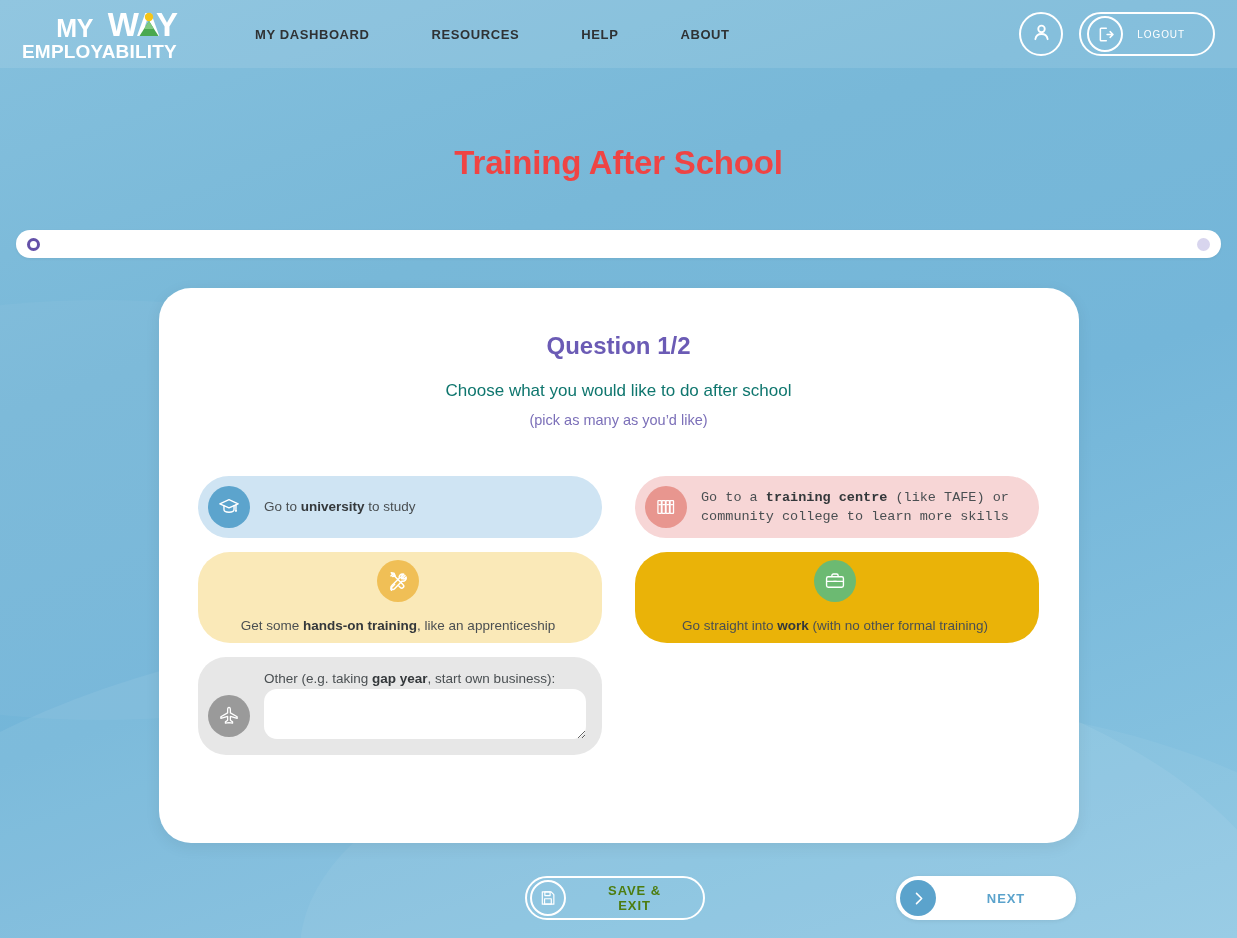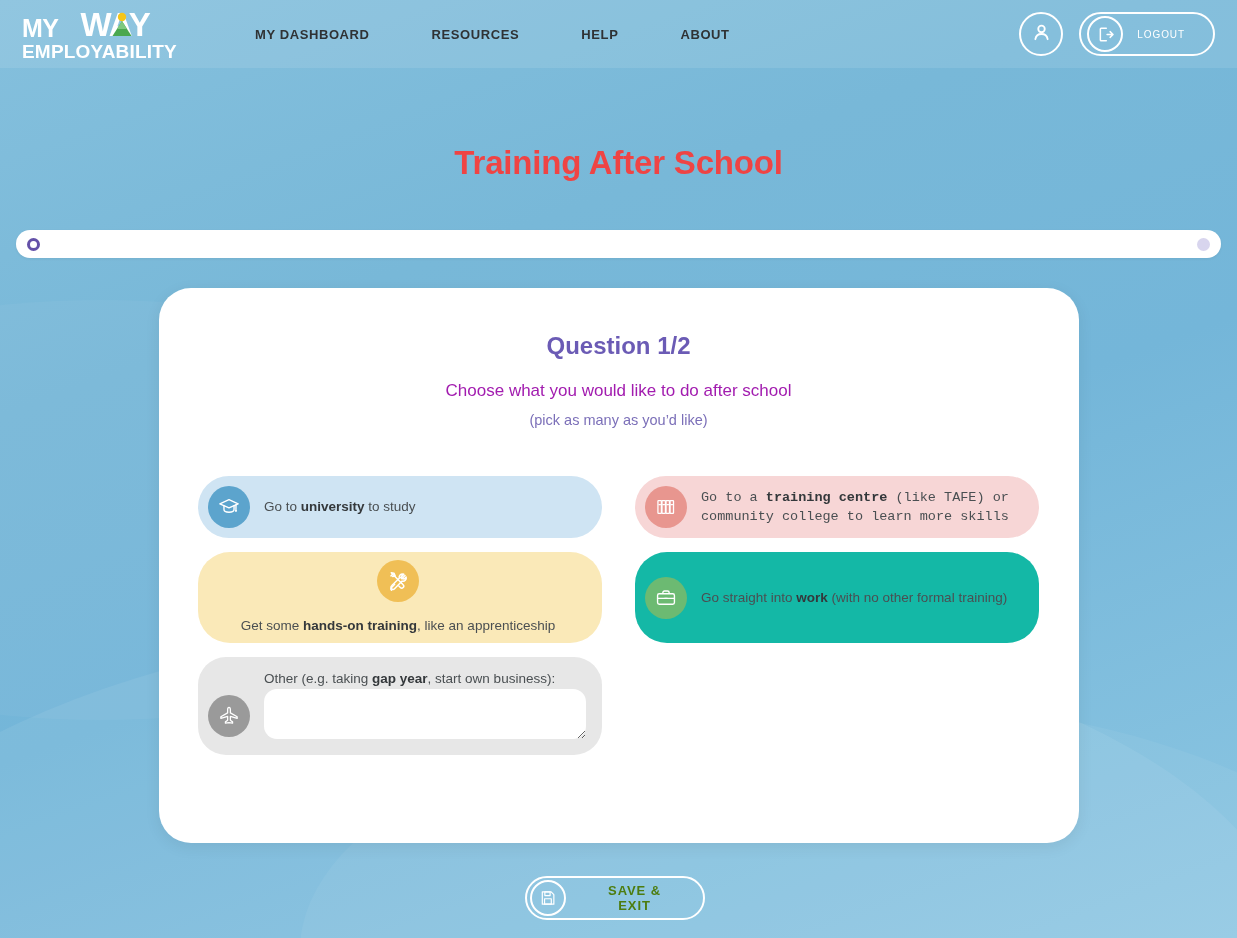--- a/index.html
+++ b/index.html
@@ -41,21 +41,22 @@
   .logo {
     width: 155px;
     flex: 0 0 auto;
     color: #ffffff;
     line-height: 1;
     user-select: none;
   }
   .logo-row1 {
     display: flex;
     align-items: flex-end;
-    gap: 22px;
+    gap: 15px;
+    justify-content: flex-end;
   }
   .logo-my {
     font-size: 25px;
     font-weight: bold;
     letter-spacing: -0.5px;
   }
   .logo-way {
     position: relative;
     font-size: 33px;
     font-weight: bold;
@@ -181,21 +182,21 @@
   }
 
   .question-num {
     text-align: center;
     color: #6b5bb5;
     font-size: 24px;
     font-weight: bold;
   }
   .question-text {
     text-align: center;
-    color: #a21caf;
+    color: #0f766e;
     font-size: 17px;
     margin-top: 21px;
   }
   .question-hint {
     text-align: center;
     color: #7b6fb8;
     font-size: 14.5px;
     margin-top: 11px;
   }
 
@@ -231,21 +232,21 @@
     color: #4a4f52;
   }
   .option-label b { color: #34383b; font-weight: bold; }
 
   .opt-uni   { background: #cfe4f3; }
   .opt-uni   .option-icon { background: #5ca4cd; }
   .opt-train { background: #f7d6d6; font-family: Liberation Mono, monospace; }
   .opt-train .option-icon { background: #e8968f; }
   .opt-hands { background: #fae9b8; flex-direction: column; }
   .opt-hands .option-icon { background: #f0bf56; }
-  .opt-work  { background: #14b8a6; }
+  .opt-work  { background: #eab308; flex-direction: column; }
   .opt-work  .option-icon { background: #6cba72; }
 
   
   .opt-other {
     background: #e7e7e7;
     border-radius: 28px;
     align-items: flex-start;
     padding: 14px 16px 16px 10px;
     grid-column: 1;
   }
@@ -470,14 +471,22 @@
     <span class="nav-btn-circle">
       <svg viewBox="0 0 24 24" width="18" height="18" fill="none" stroke="#ffffff" stroke-width="1.6" stroke-linejoin="round">
         <path d="M4.4 3.8h11.8l3.6 3.6v12.8H4.4z"></path>
         <rect x="7.8" y="3.8" width="7" height="5"></rect>
         <rect x="7.4" y="13" width="9" height="7.2"></rect>
       </svg>
     </span>
     <span class="nav-btn-label">SAVE &amp; EXIT</span>
   </div>
 
+  <div class="nav-btn filled" id="btn-next">
+    <span class="nav-btn-circle">
+      <svg viewBox="0 0 24 24" width="19" height="19" fill="none" stroke="#ffffff" stroke-width="2" stroke-linecap="round" stroke-linejoin="round">
+        <path d="M9.5 5.5 16 12l-6.5 6.5"></path>
+      </svg>
+    </span>
+    <span class="nav-btn-label">NEXT</span>
+  </div>
 
 </div>
 
 </body></html>

